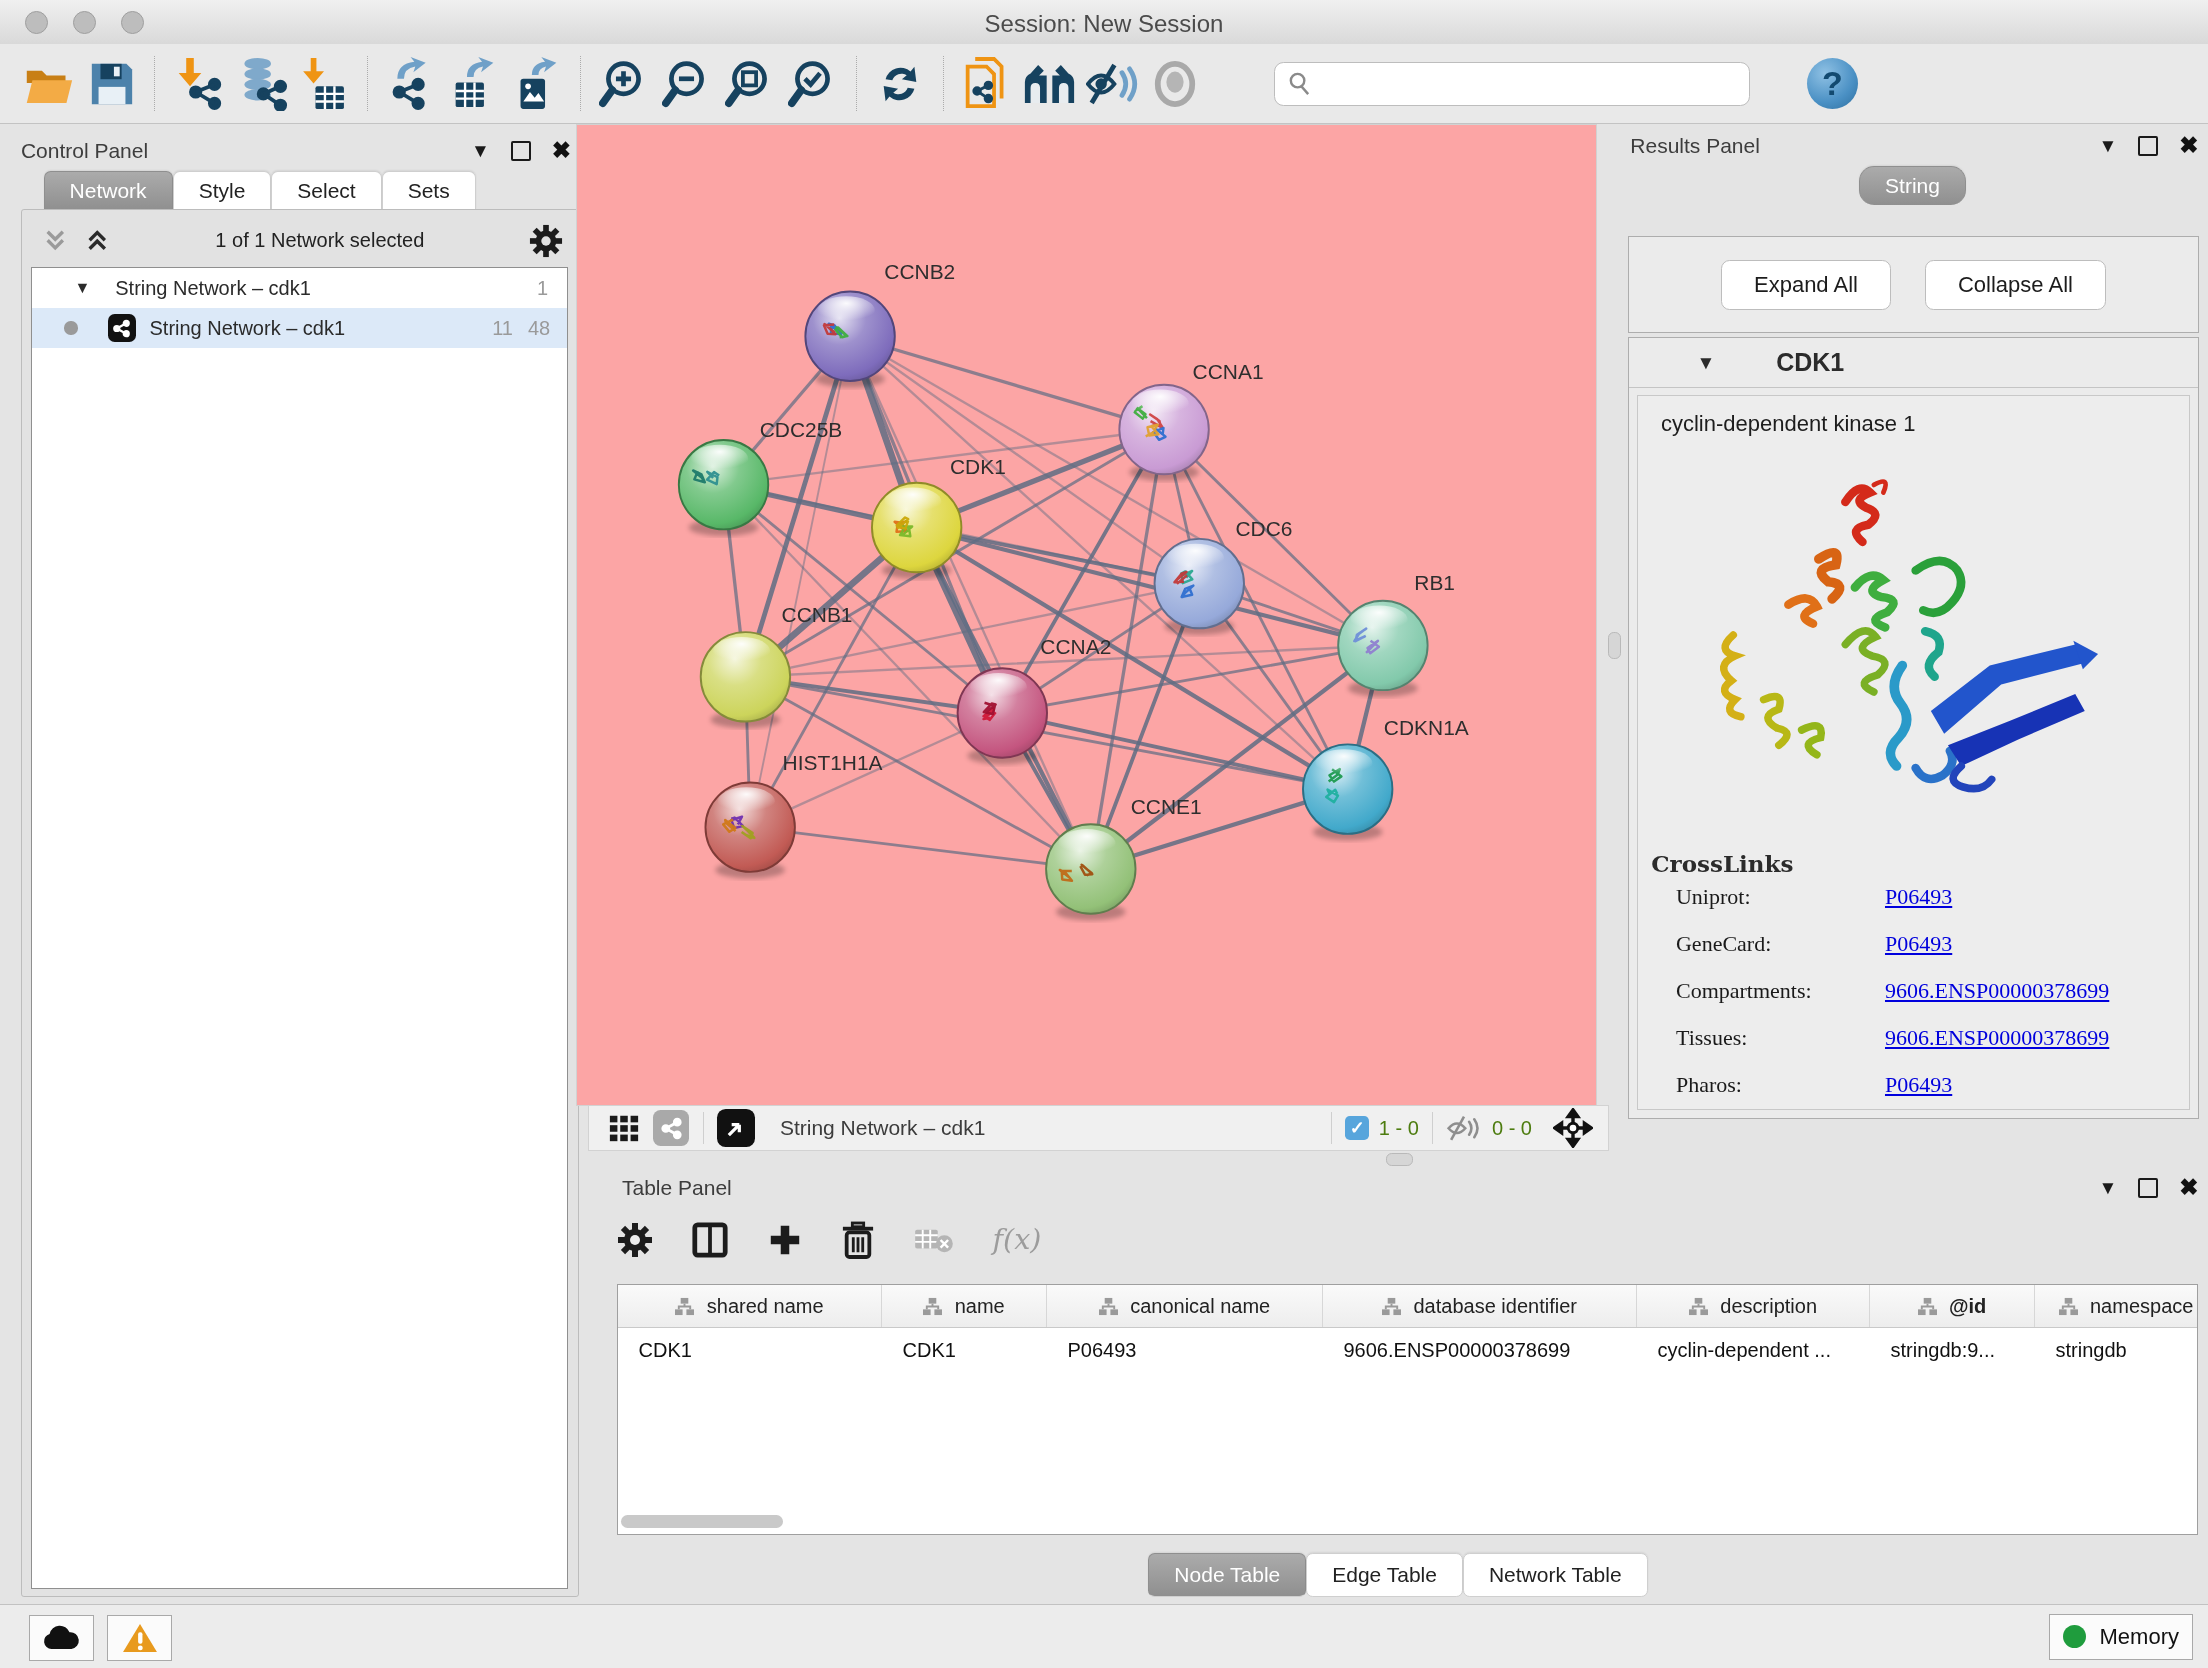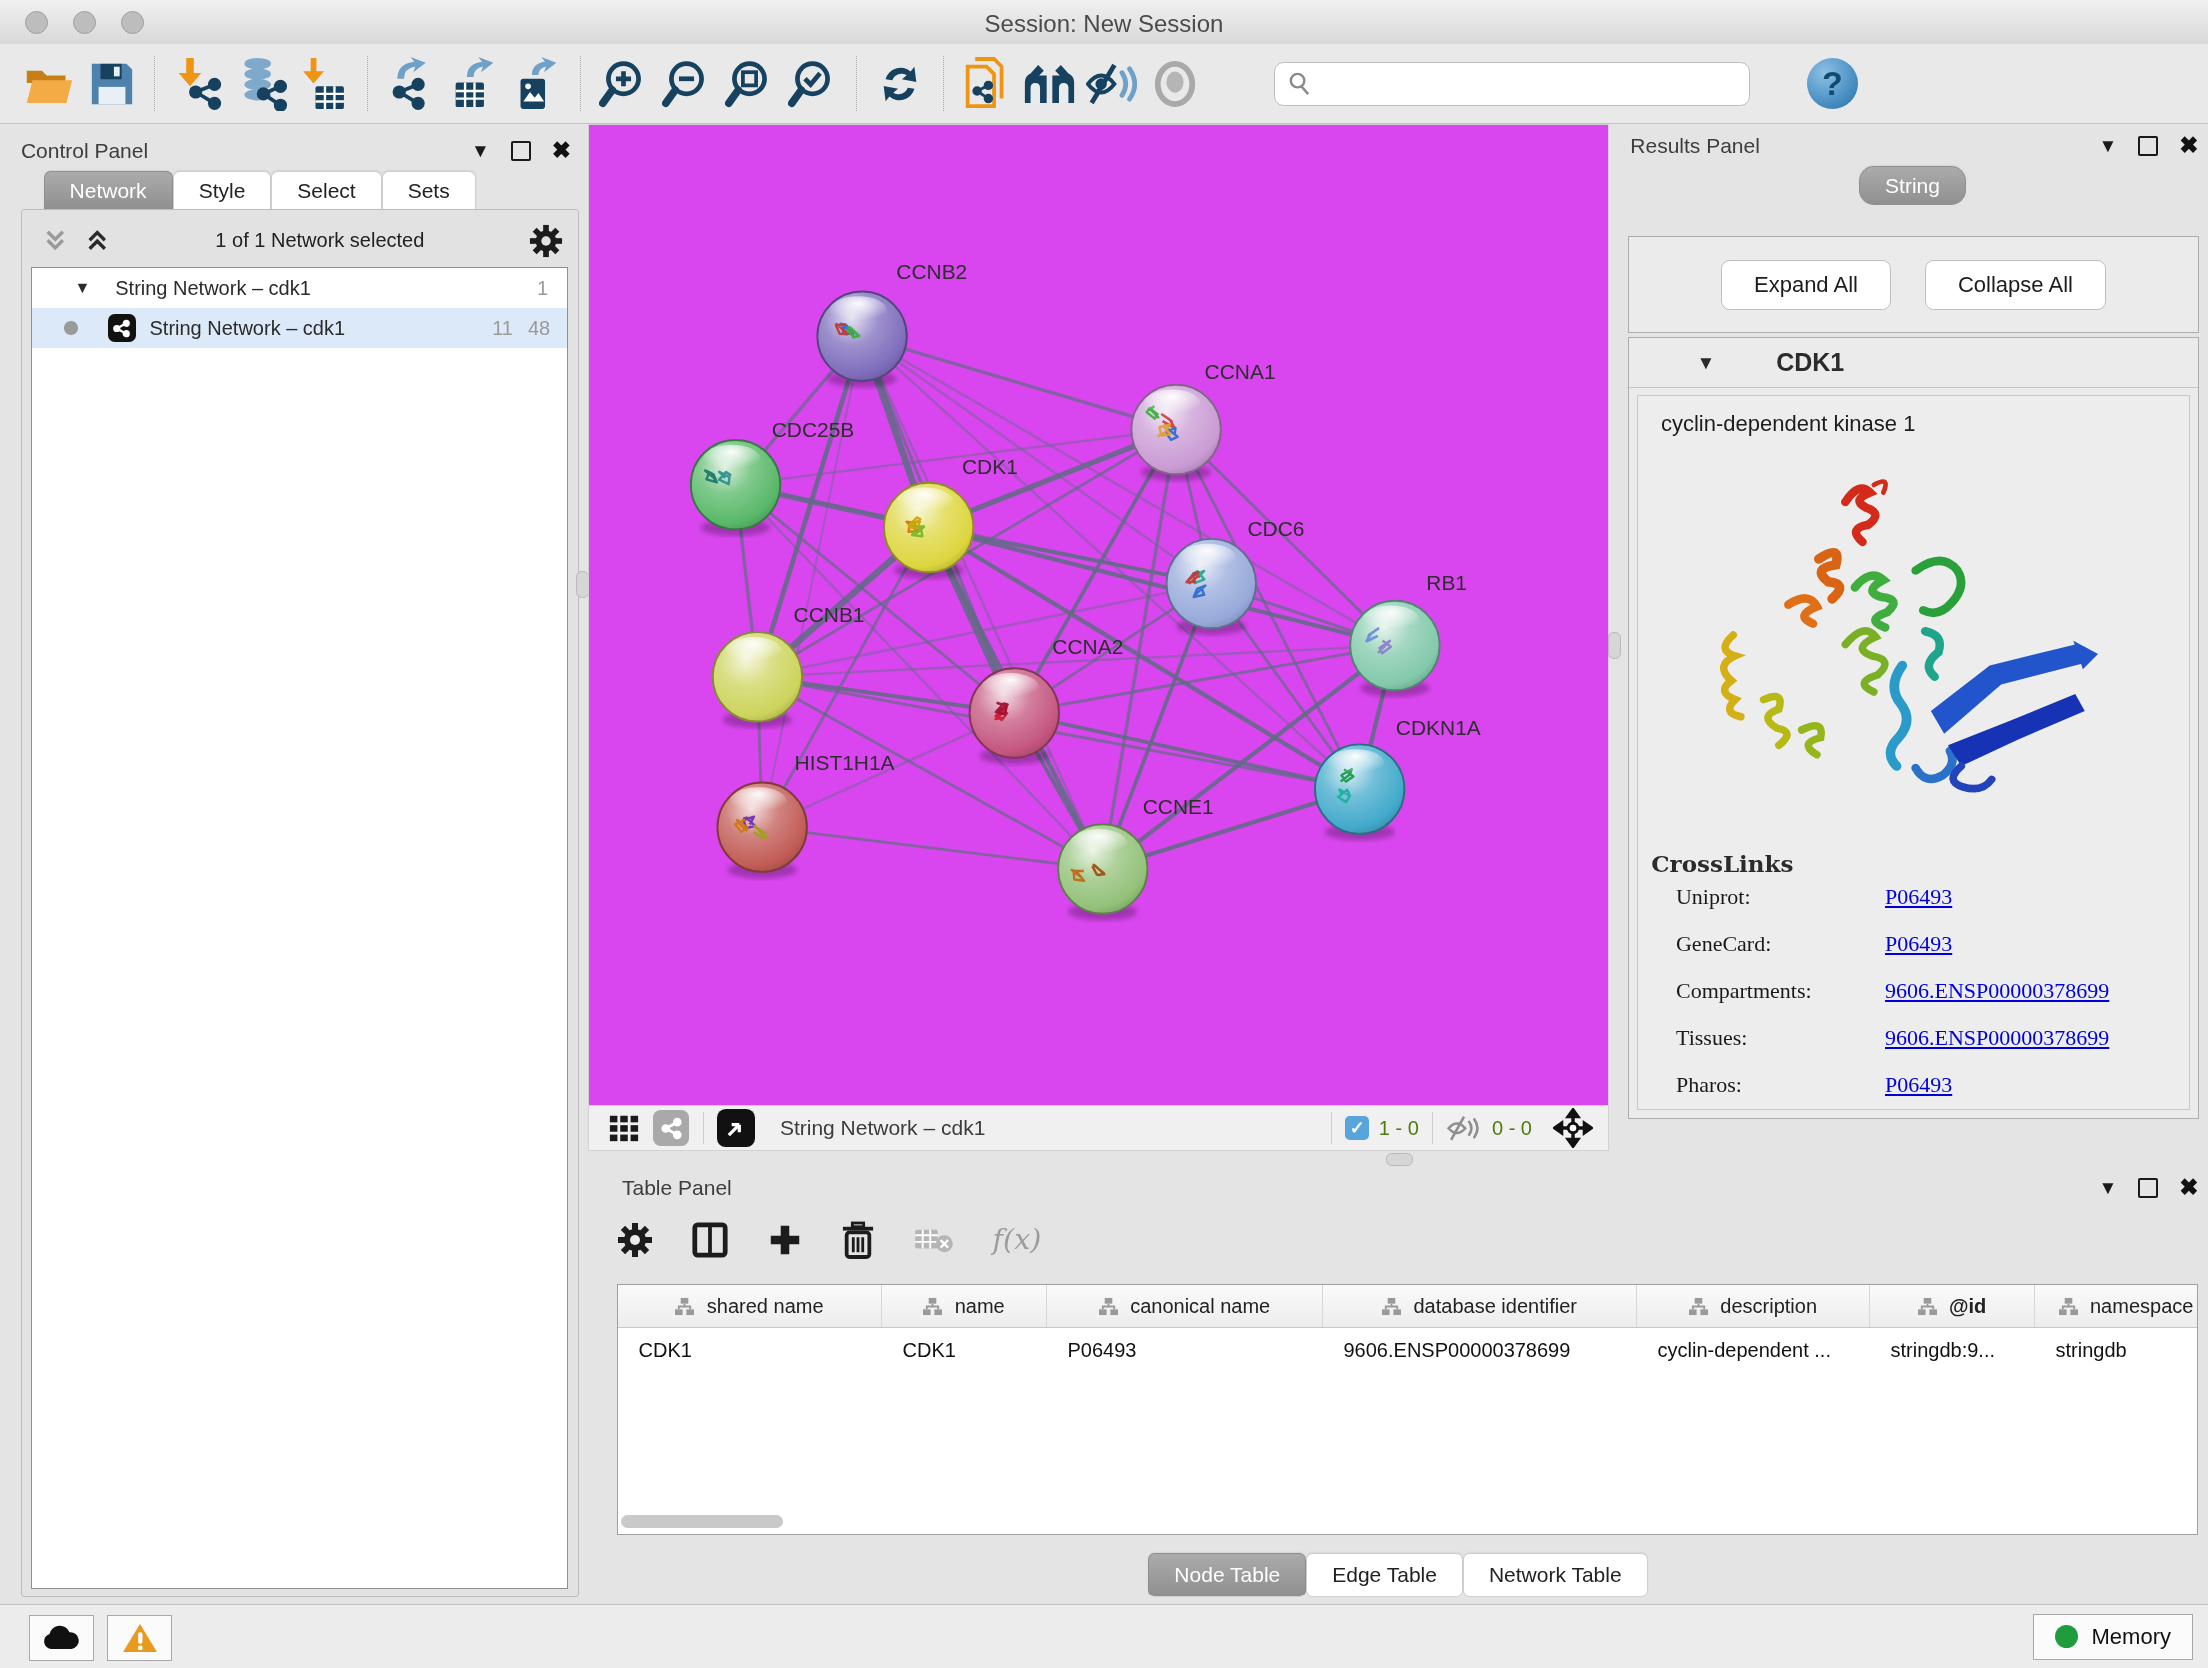--- a/index.html
+++ b/index.html
@@ -40,21 +40,21 @@
   .cp-box{position:absolute;left:13.3px;right:1.9px;top:80px;bottom:3.8px;background:#e2e2e2;
     border:1px solid #bcbcbc;border-radius:2.9px;}
   .cp-controls{position:absolute;left:5.7px;right:5.7px;top:7.6px;height:46px;display:flex;align-items:center;}
   .cp-status{flex:1;text-align:center;font-size:20px;color:#222;}
   .tree{position:absolute;left:9.5px;right:9.5px;top:57px;bottom:7.6px;background:#fff;border:1px solid #8f8f8f;}
   .trow{height:40px;display:flex;align-items:center;font-size:20px;}
   .trow .cnt{color:#9a9a9a;margin-left:15px;}
   .trow.sel{background:#dce9f8;}
   .sharechip{width:28.5px;height:28.5px;background:#111;border-radius:6.7px;display:flex;align-items:center;justify-content:center;margin-right:13.3px;}
   
-  .netview{position:absolute;left:588px;top:124px;width:1021px;height:982px;background:#d946ef;border:1px solid #d2d2d2;box-sizing:border-box;}
+  .netview{position:absolute;left:576px;top:124px;width:1021px;height:982px;background:#fca5a5;border:1px solid #d2d2d2;box-sizing:border-box;}
   .netbar{position:absolute;left:588px;top:1105px;width:1021px;height:46px;background:#f0f0f0;
     border:1px solid #d2d2d2;display:flex;align-items:center;box-sizing:border-box;}
   .nb-sep{width:0;height:32px;border-left:1px solid #cfcfcf;margin:0 13.3px;}
   .nb-title{font-size:21px;color:#3c3c3c;margin-left:25px;}
   .nb-count{font-size:20px;color:#4d7c0f;margin-left:9.5px;}
   .checkbox{width:24px;height:24px;background:#57a5dc;border-radius:4.8px;color:#fff;font-size:18px;
     display:flex;align-items:center;justify-content:center;font-weight:bold;}
   .grip{position:absolute;width:25px;height:11.4px;border-radius:5.7px;background:#d6d6d6;border:1px solid #b9b9b9;}
   .gripv{width:11.4px;height:25px;}
   
@@ -84,21 +84,21 @@
      font-size:20px;color:#222;box-sizing:border-box;overflow:hidden;flex:0 0 auto;}
   .tp-row{display:flex;height:44px;}
   .tp-cell{display:flex;align-items:center;padding-left:21px;font-size:20px;color:#111;box-sizing:border-box;overflow:hidden;flex:0 0 auto;}
   .hscroll{position:absolute;left:3.8px;bottom:5.7px;width:162px;height:13.3px;border-radius:6.7px;background:#c9c9c9;}
   .tp-tabs{position:absolute;left:0;right:0;bottom:7.6px;display:flex;justify-content:center;}
   .tp-tabs .tab{border-radius:6.7px;border-bottom:1px solid #cfcfcf;height:42px;}
   
   .statusbar{position:absolute;left:0;right:0;bottom:0;height:63px;background:#ececec;border-top:1px solid #c2c2c2;}
   .sb-btn{position:absolute;top:9.5px;width:63px;height:44px;background:#fbfbfb;border:1.9px solid #a9a9a9;
      display:flex;align-items:center;justify-content:center;}
-  .memory{position:absolute;right:15px;top:8.6px;height:44px;padding:0 21px;background:#fbfbfb;border:1.9px solid #a9a9a9;
+  .memory{position:absolute;right:15px;top:8.6px;height:44px;padding:0 13px;background:#fbfbfb;border:1.9px solid #a9a9a9;
      display:flex;align-items:center;gap:13.3px;font-size:22px;color:#111;}
   .memdot{width:23px;height:23px;border-radius:50%;background:#1f9c3d;}
   svg{display:block;}
 </style>
 </head>
 <body>
 
 <div class="titlebar">
   <div class="lights">
     <div class="light"></div>

